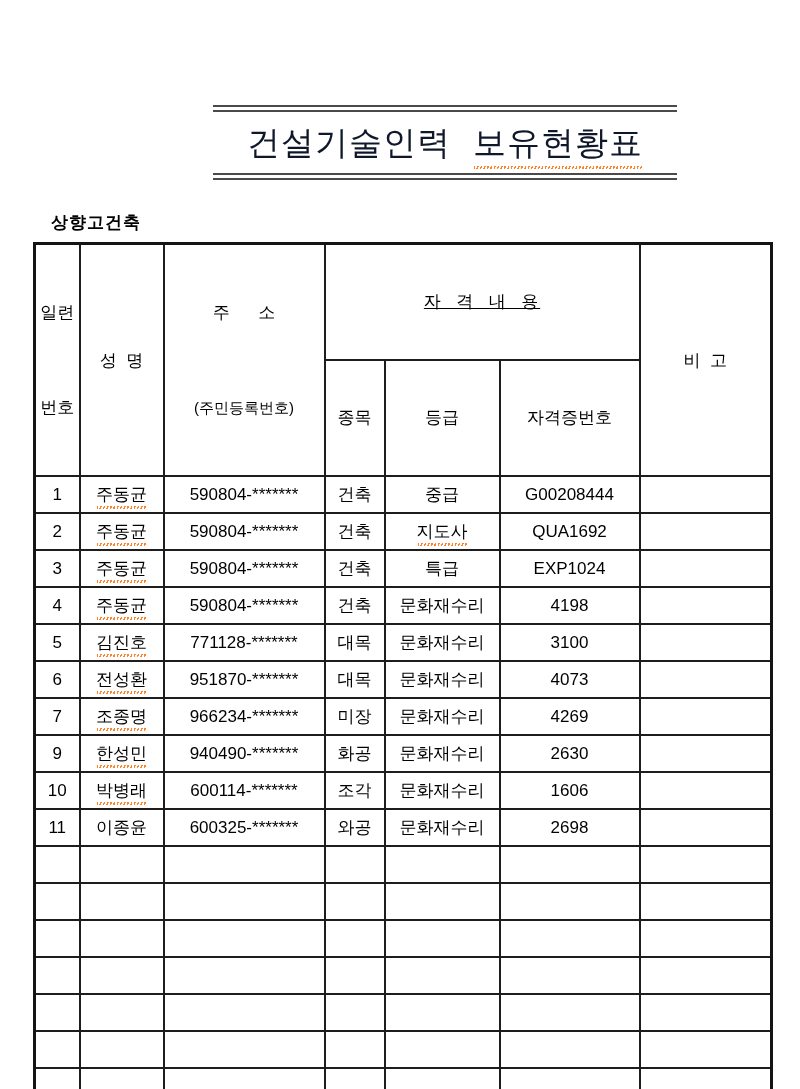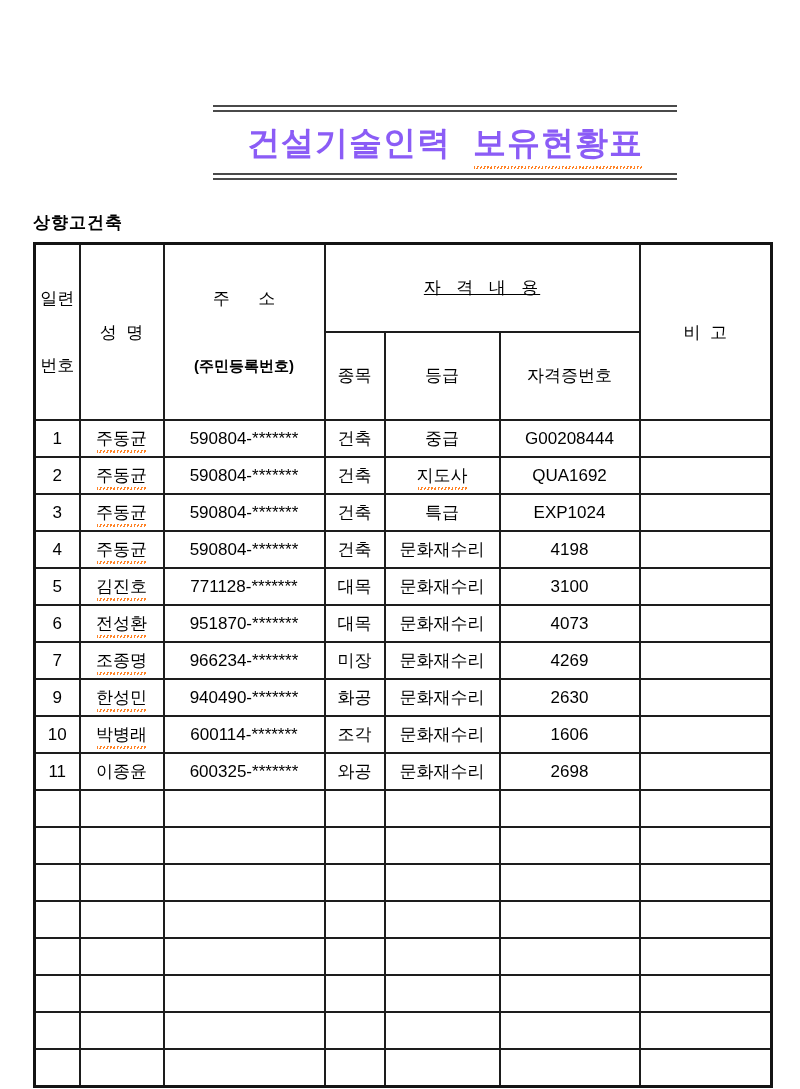--- a/index.html
+++ b/index.html
@@ -4,44 +4,44 @@
 <style>
   html,body { margin:0; padding:0; }
   body {
     width:800px; height:1089px; background:#ffffff; color:#000;
     font-family:"Liberation Sans","DejaVu Sans",sans-serif;
     overflow:hidden; position:relative;
   }
   .title-wrap { width:464px; margin:105px 0 0 213px; }
   .rule { height:3px; border-top:2px solid #4a4a4a; border-bottom:2px solid #4a4a4a; }
   .title-text {
-    text-align:center; font-size:33px; font-weight:bold; color:#8b5cf6;
+    text-align:center; font-size:33px; font-weight:normal; color:#0f172a;
     padding:9px 0 7px; letter-spacing:1px; white-space:nowrap;
   }
   .title-part1 { margin-right:22px; }
   .sq { position:relative; display:inline-block; }
   .sq::after {
     content:""; position:absolute; left:1px; right:1px; bottom:-3px; height:3px;
     background:repeating-linear-gradient(110deg,#ff8326 0 1.4px,rgba(255,255,255,0) 1.4px 3.2px);
   }
   .section-label {
-    margin:31px 0 8px 33px; font-size:17px; font-weight:bold; letter-spacing:1px;
+    margin:31px 0 8px 51px; font-size:17px; font-weight:bold; letter-spacing:1px;
   }
   table.roster {
     border-collapse:collapse; table-layout:fixed; width:737px;
     margin-left:33px; border:3px solid #141414;
   }
   .roster th, .roster td {
     border:2px solid #1d1d1d; text-align:center; vertical-align:middle;
     padding:0; font-weight:normal; overflow:hidden;
   }
   .roster thead tr { height:42px; }
   .roster thead th { font-size:17px; white-space:pre; }
-  .th-stack div { line-height:19px; margin:4px 0;text-align:center; }
-  .th-stack .sub { font-size:15px;font-weight:bold; }
+  .th-stack div { line-height:19px; margin:18px 0;text-align:center; }
+  .th-stack .sub { font-size:15px; }
   .roster tbody tr { height:37px; }
   .roster tbody td { font-size:17px; white-space:nowrap; }
   .qual-group { letter-spacing:2px;text-decoration:underline; }
 </style>
 </head>
 <body>
 
 <div class="title-wrap">
   <div class="rule"></div>
   <div class="title-text"><span class="title-part1">건설기술인력</span><span class="sq">보유현황표</span></div>

